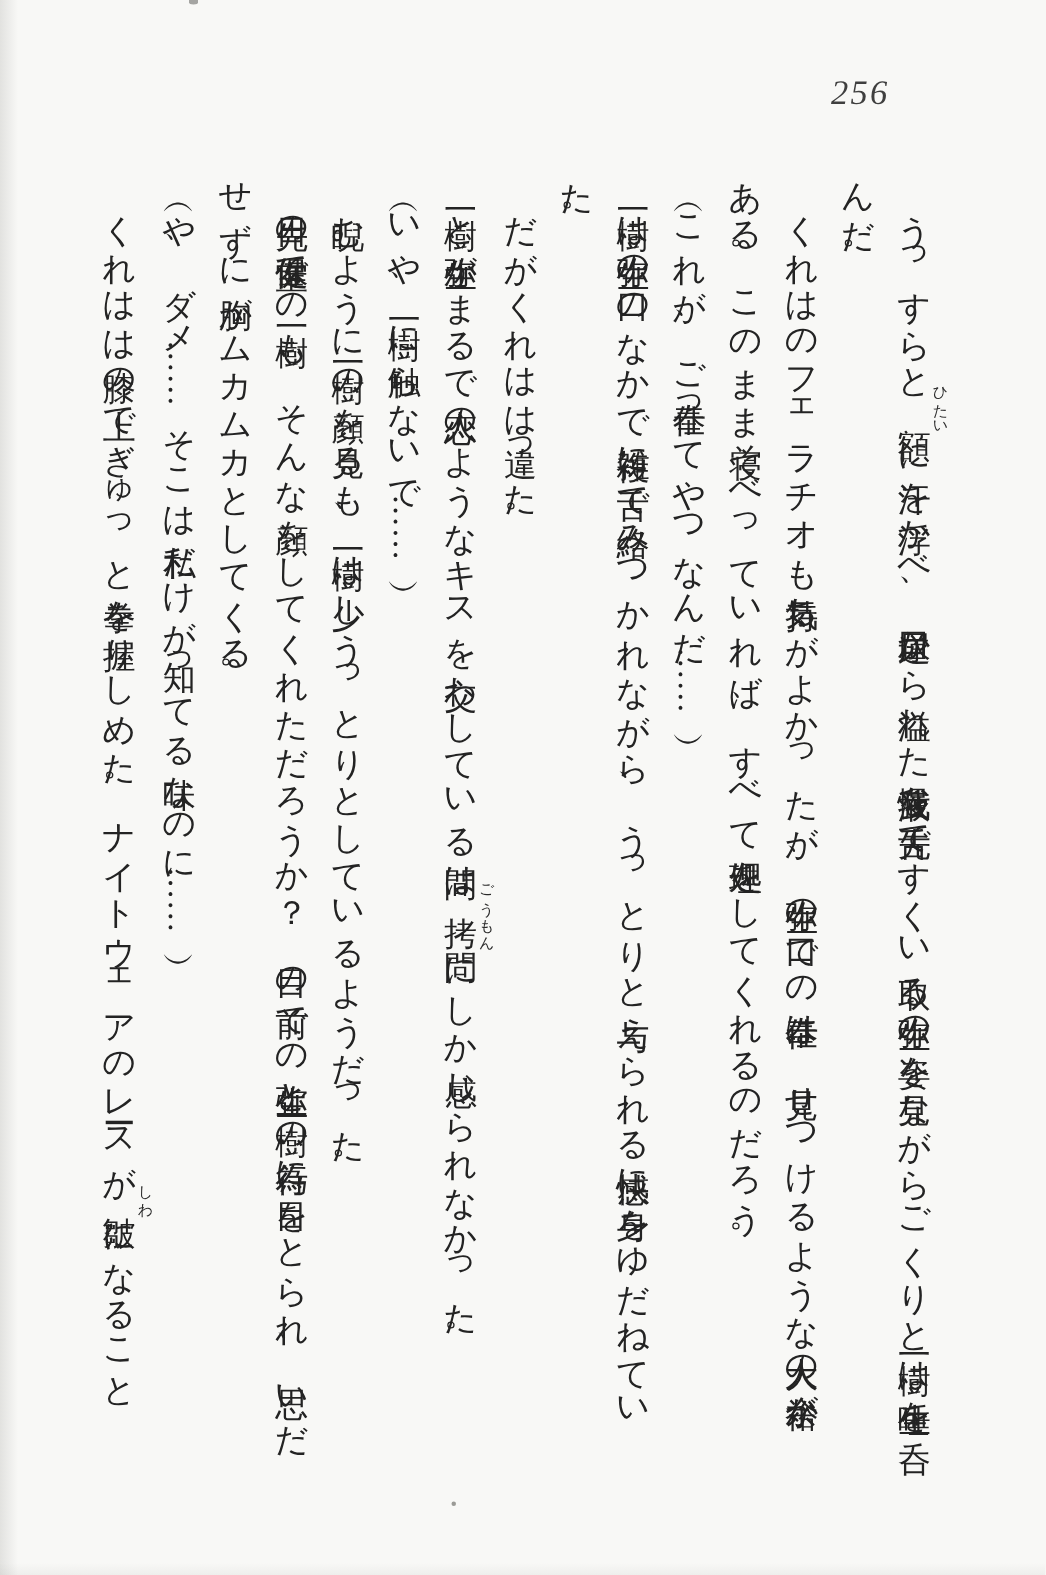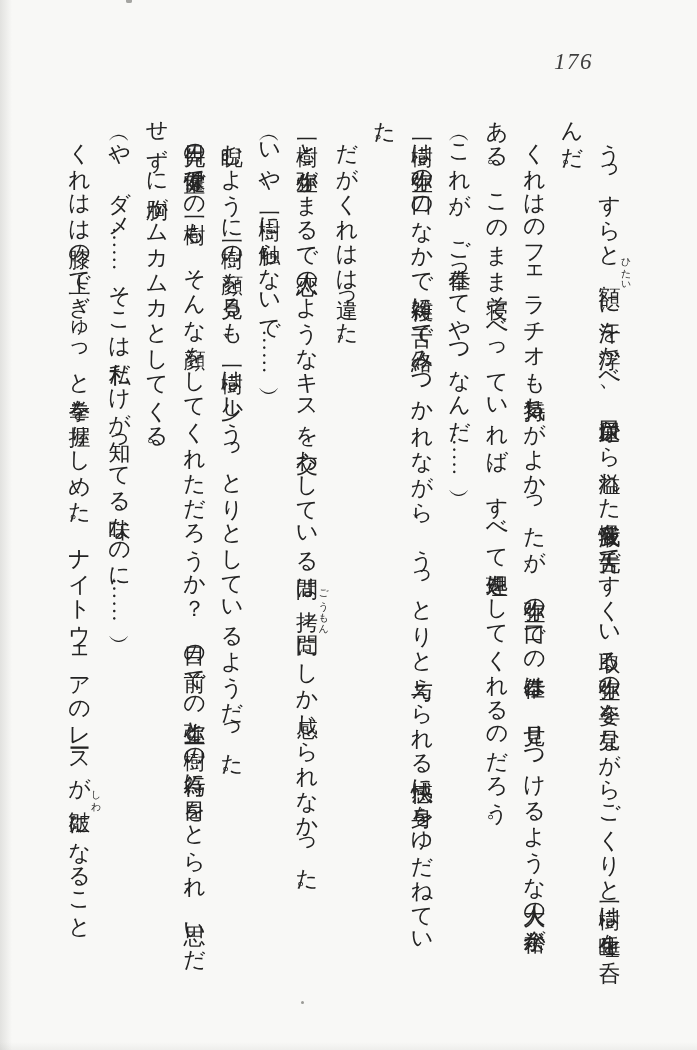--- a/index.html
+++ b/index.html
@@ -62,21 +62,21 @@
   }
 </style>
 </head>
 <body style="background: rgb(248, 248, 246);">
 
 <div class="edge-shade-left"></div>
 <div class="edge-shade-bottom"></div>
 <div class="speck-top"></div>
 <div class="speck-mid"></div>
 
-<div class="page-number" style="color: rgb(63, 63, 63);">176</div>
+<div class="page-number" style="color: rgb(63, 63, 63);">256</div>
 
 <div class="text-block" style="color: rgb(35, 35, 35);">
     <p>うっすらと<ruby>額<rt>ひたい</rt></ruby>に汗を浮かべ、尿道口から溢れた我慢液を舌先ですくい取る弥生の姿を見ながらごくりと一樹は生唾を呑んだ。</p>
     <p>くれはのフェラチオも気持ちがよかったが、弥生の口での奉仕は、見せつけるような大人の余裕がある。このまま寝そべっていれば、すべて処理をしてくれるのだろう。</p>
     <p>（これが、ご奉仕ってやつなんだ……）</p>
     <p>一樹は弥生の口のなかで複雑に舌で絡みつかれながら、うっとりと与えられる快感に身をゆだねていた。</p>
     <p>だがくれはは違った。</p>
     <p>一樹と弥生がまるで恋人のようなキスを交わしている間は<ruby>拷問<rt>ごうもん</rt></ruby>にしか感じられなかった。</p>
     <p>（いや、一樹に触らないで……）</p>
     <p>睨むように一樹の顔を見るも、一樹は少しうっとりとしているようだった。</p>

